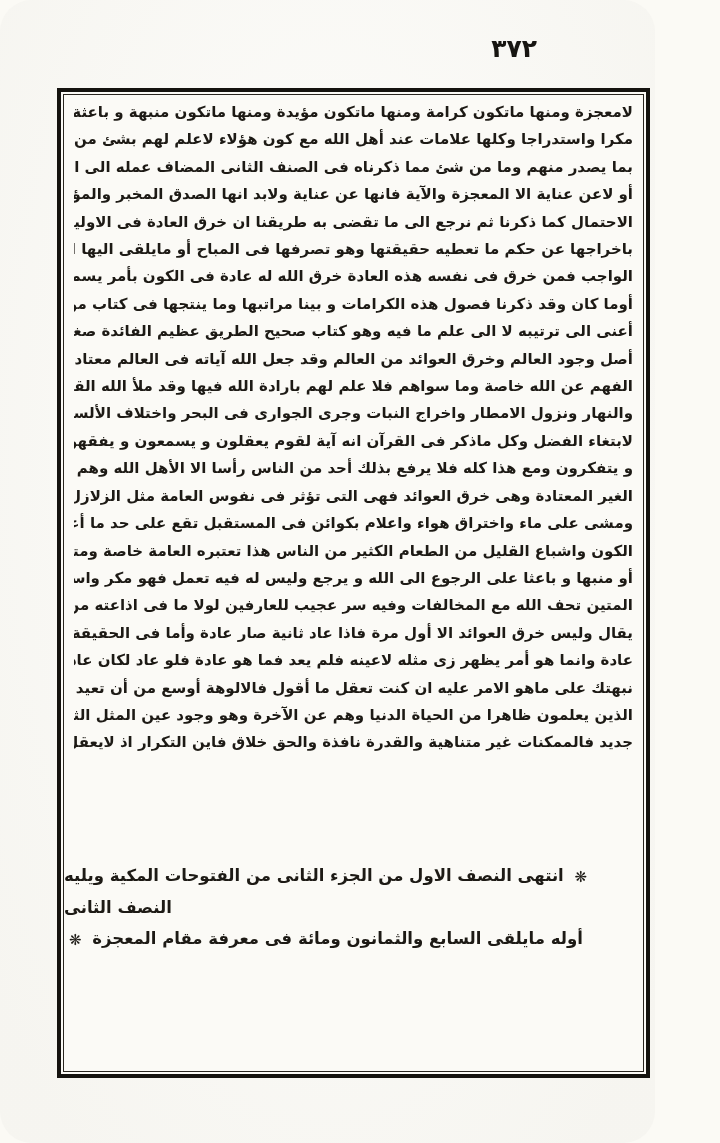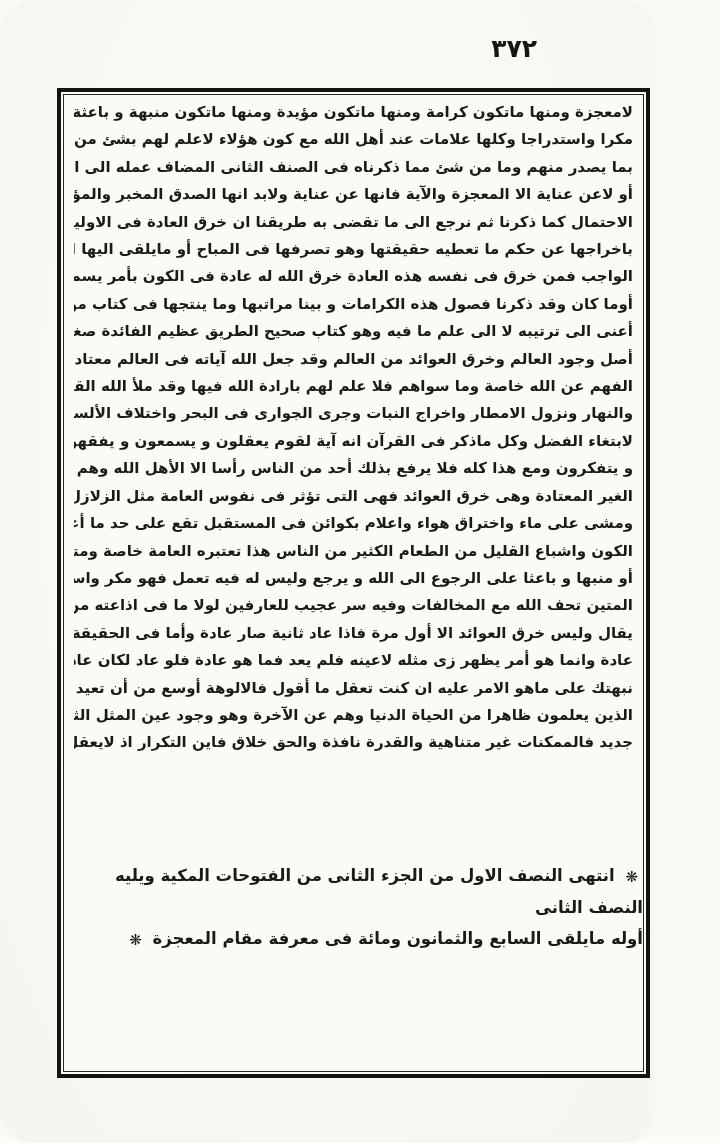--- a/index.html
+++ b/index.html
@@ -55,21 +55,21 @@
     -moz-text-align-last: justify;
     width: 100%;
     overflow: hidden;
     color: #1d1a15;
   }
   
   .text-line::after { content: ""; display: inline-block; width: 100%; }
   .colophon {
     position: absolute;
     top: 765px; left: 0; right: 0;
-    text-align: right;
+    text-align: left;
     font-weight: bold;
     color: #1d1a15;
   }
   .colophon-line {
     font-size: 16.5px;
     line-height: 31px;
   }
   .fleuron {
     display: inline-block;
     font-size: 15px;

